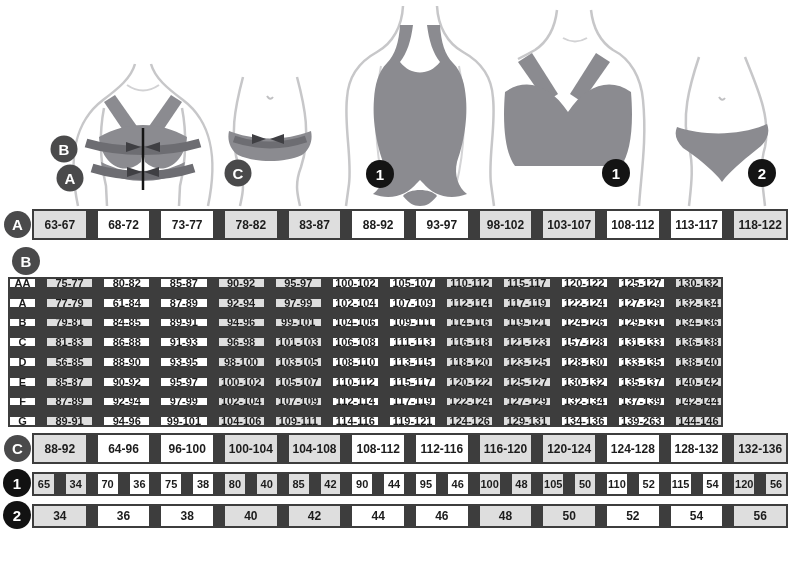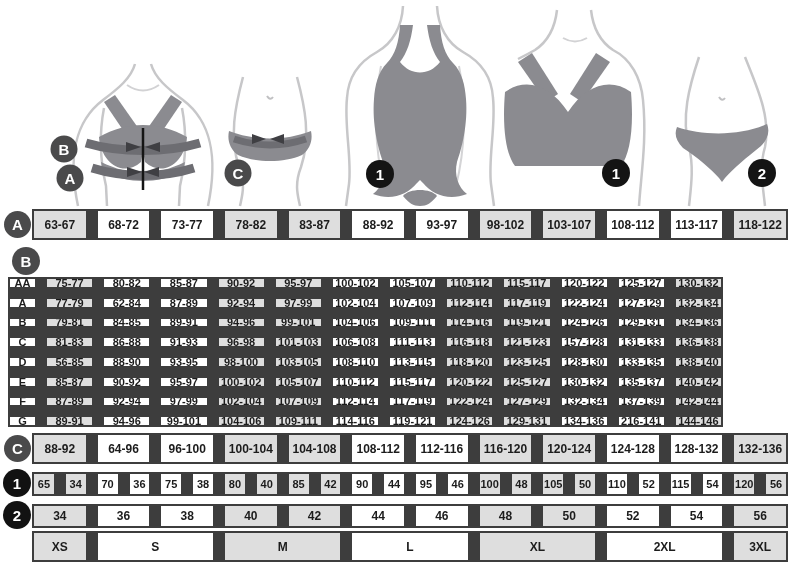--- a/index.html
+++ b/index.html
@@ -132,21 +132,21 @@
       <div class="cell shaded">95-97</div>
       <div class="cell">100-102</div>
       <div class="cell">105-107</div>
       <div class="cell shaded">110-112</div>
       <div class="cell shaded">115-117</div>
       <div class="cell">120-122</div>
       <div class="cell">125-127</div>
       <div class="cell shaded">130-132</div>
       <div class="cell row-label">A</div>
       <div class="cell shaded">77-79</div>
-      <div class="cell">62-84</div>
+      <div class="cell">61-84</div>
       <div class="cell">87-89</div>
       <div class="cell shaded">92-94</div>
       <div class="cell shaded">97-99</div>
       <div class="cell">102-104</div>
       <div class="cell">107-109</div>
       <div class="cell shaded">112-114</div>
       <div class="cell shaded">117-119</div>
       <div class="cell">122-124</div>
       <div class="cell">127-129</div>
       <div class="cell shaded">132-134</div>
@@ -219,21 +219,21 @@
       <div class="cell shaded">89-91</div>
       <div class="cell">94-96</div>
       <div class="cell">99-101</div>
       <div class="cell shaded">104-106</div>
       <div class="cell shaded">109-111</div>
       <div class="cell">114-116</div>
       <div class="cell">119-121</div>
       <div class="cell shaded">124-126</div>
       <div class="cell shaded">129-131</div>
       <div class="cell">134-136</div>
-      <div class="cell">216-141</div>
+      <div class="cell">139-263</div>
       <div class="cell shaded">144-146</div>
     </div>
   <div class="grid" id="row-c" style="grid-template-columns: repeat(12, 1fr);">
       <div class="cell shaded">88-92</div>
       <div class="cell">64-96</div>
       <div class="cell">96-100</div>
       <div class="cell shaded">100-104</div>
       <div class="cell shaded">104-108</div>
       <div class="cell">108-112</div>
       <div class="cell">112-116</div>
@@ -276,23 +276,14 @@
       <div class="cell shaded">40</div>
       <div class="cell shaded">42</div>
       <div class="cell">44</div>
       <div class="cell">46</div>
       <div class="cell shaded">48</div>
       <div class="cell shaded">50</div>
       <div class="cell">52</div>
       <div class="cell">54</div>
       <div class="cell shaded">56</div>
     </div>
-  <div class="grid" id="row-sizes" style="grid-template-columns: repeat(12, 1fr);">
-      <div class="cell shaded" style="grid-column: span 1;">XS</div>
-      <div class="cell" style="grid-column: span 2;">S</div>
-      <div class="cell shaded" style="grid-column: span 2;">M</div>
-      <div class="cell" style="grid-column: span 2;">L</div>
-      <div class="cell shaded" style="grid-column: span 2;">XL</div>
-      <div class="cell" style="grid-column: span 2;">2XL</div>
-      <div class="cell shaded" style="grid-column: span 1;">3XL</div>
-    </div>
 
 </div>
 
 </body></html>

